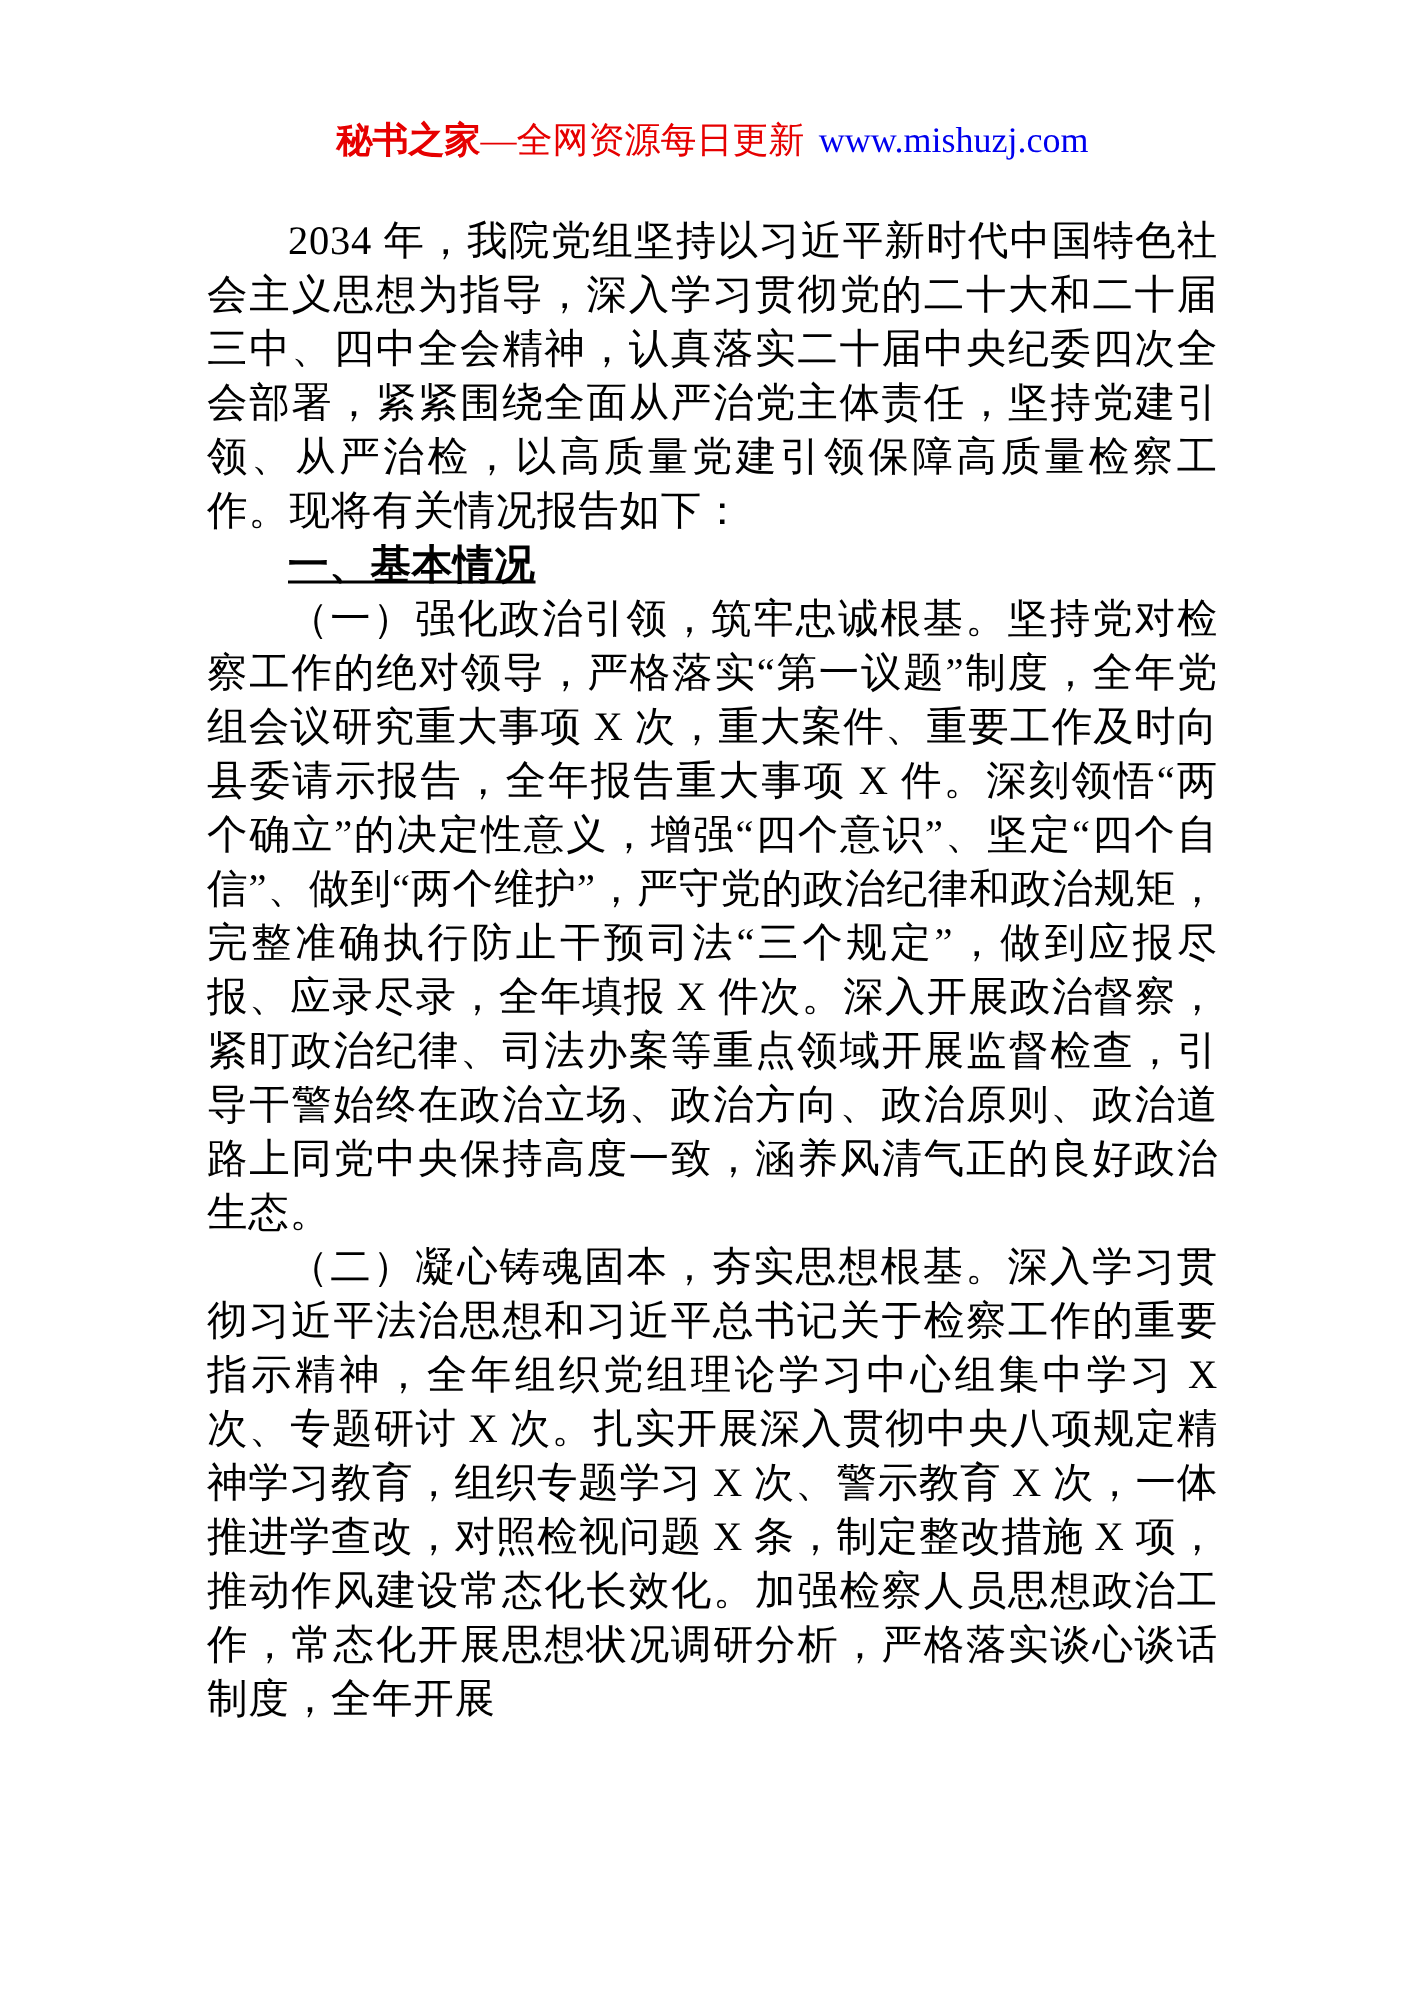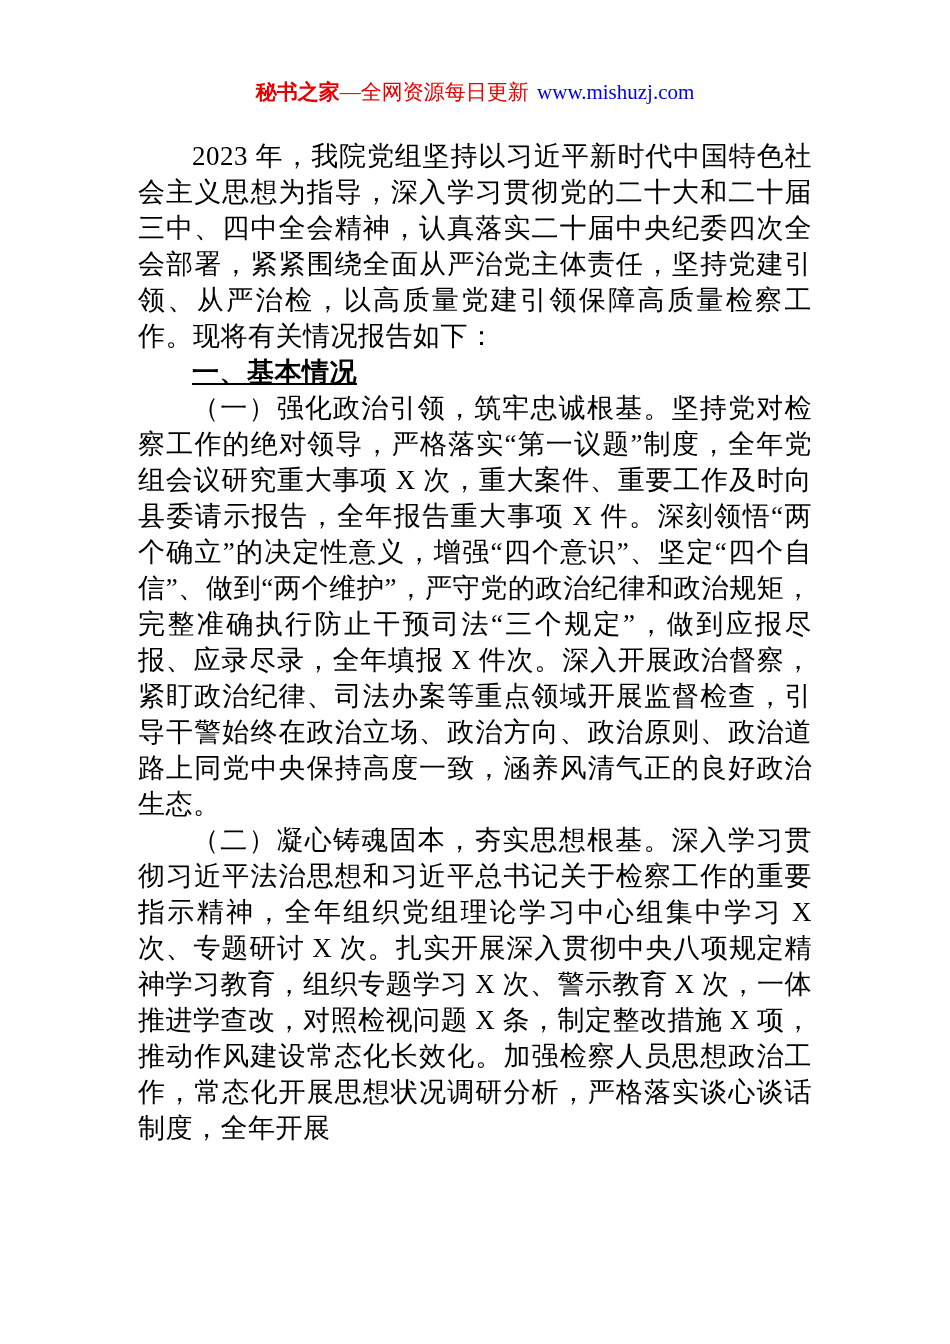--- a/index.html
+++ b/index.html
@@ -9,21 +9,21 @@
     height: 1344px;
     overflow: hidden;
     background: var(--page-bg, #ffffff);
     box-sizing: border-box;
     padding: 78px 138px 0 138px;
     font-family: "Liberation Serif", "DejaVu Serif", serif;
     color: var(--text, #000000);
   }
   .doc-header {
     text-align: center;
-    font-size: 21px;
+    font-size: 24px;
     line-height: 1.35;
     white-space: nowrap;
   }
   .brand  { color: var(--brand-red, #e60000); font-weight: bold; }
   .tagline{ color: var(--brand-red, #e60000); }
   .url    { color: var(--link-blue, #0000ee); margin-left: 0.4em; }
   .doc-title {
     margin: 38px 0 0 0;
     text-align: center;
     font-size: 37px;
@@ -46,19 +46,19 @@
 <body>
 
 <div class="page">
 
   <div class="doc-header">
     <span class="brand">秘书之家</span><span class="tagline">—全网资源每日更新</span><span class="url">www.mishuzj.com</span>
   </div>
 
 
   <div class="doc-body">
-      <p class="para">2023 年，我院党组坚持以习近平新时代中国特色社会主义思想为指导，深入学习贯彻党的二十大和二十届三中、四中全会精神，认真落实二十届中央纪委四次全会部署，紧紧围绕全面从严治党主体责任，坚持党建引领、从严治检，以高质量党建引领保障高质量检察工作。现将有关情况报告如下：</p>
+      <p class="para">2034 年，我院党组坚持以习近平新时代中国特色社会主义思想为指导，深入学习贯彻党的二十大和二十届三中、四中全会精神，认真落实二十届中央纪委四次全会部署，紧紧围绕全面从严治党主体责任，坚持党建引领、从严治检，以高质量党建引领保障高质量检察工作。现将有关情况报告如下：</p>
       <p class="para para-bold">一、基本情况</p>
       <p class="para">（一）强化政治引领，筑牢忠诚根基。坚持党对检察工作的绝对领导，严格落实“第一议题”制度，全年党组会议研究重大事项 X 次，重大案件、重要工作及时向县委请示报告，全年报告重大事项 X 件。深刻领悟“两个确立”的决定性意义，增强“四个意识”、坚定“四个自信”、做到“两个维护”，严守党的政治纪律和政治规矩，完整准确执行防止干预司法“三个规定”，做到应报尽报、应录尽录，全年填报 X 件次。深入开展政治督察，紧盯政治纪律、司法办案等重点领域开展监督检查，引导干警始终在政治立场、政治方向、政治原则、政治道路上同党中央保持高度一致，涵养风清气正的良好政治生态。</p>
       <p class="para">（二）凝心铸魂固本，夯实思想根基。深入学习贯彻习近平法治思想和习近平总书记关于检察工作的重要指示精神，全年组织党组理论学习中心组集中学习 X 次、专题研讨 X 次。扎实开展深入贯彻中央八项规定精神学习教育，组织专题学习 X 次、警示教育 X 次，一体推进学查改，对照检视问题 X 条，制定整改措施 X 项，推动作风建设常态化长效化。加强检察人员思想政治工作，常态化开展思想状况调研分析，严格落实谈心谈话制度，全年开展</p>
     </div>
 
 </div>
 
 </body></html>

